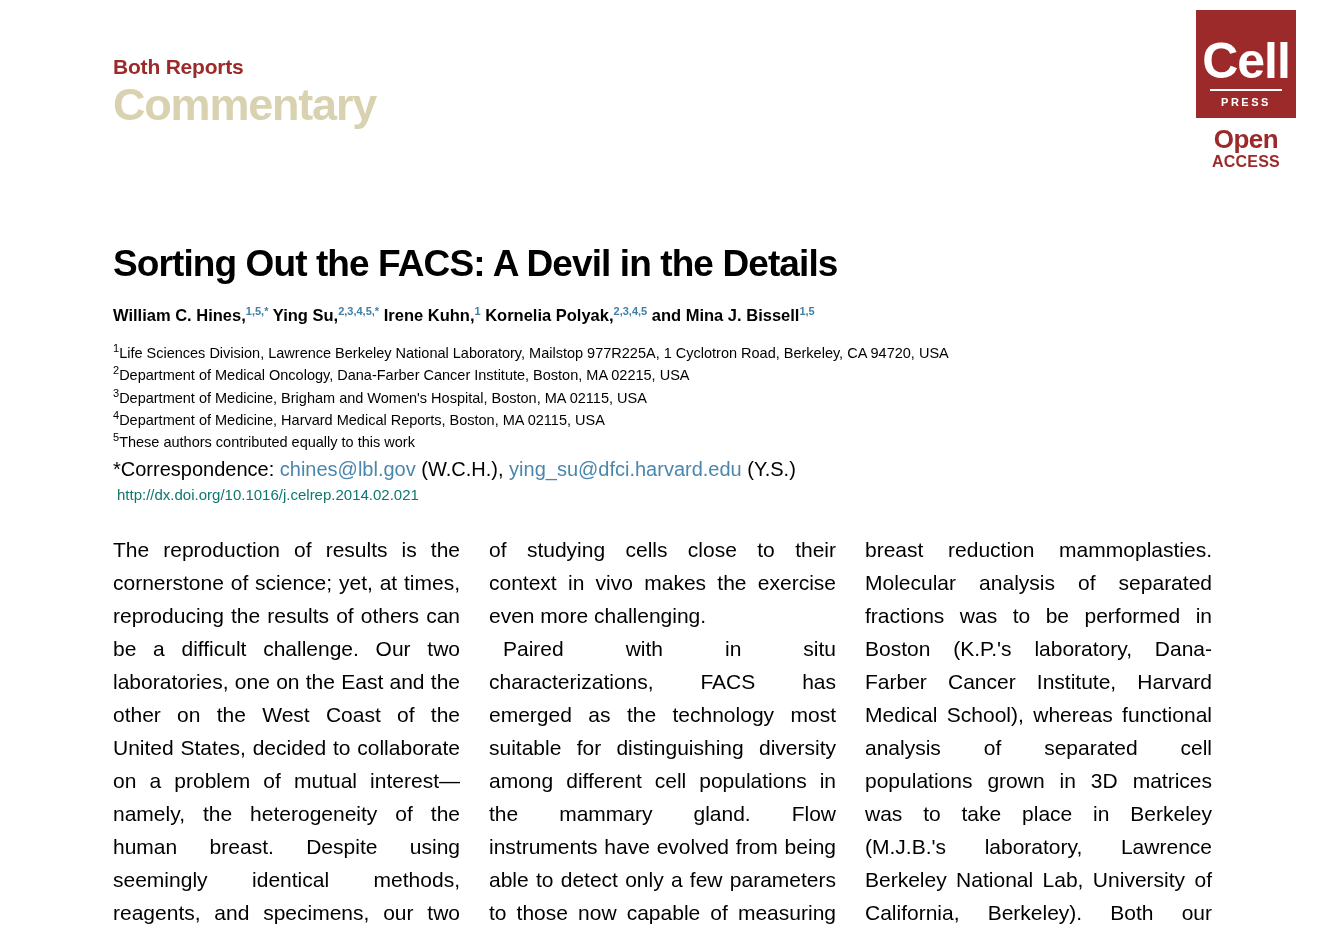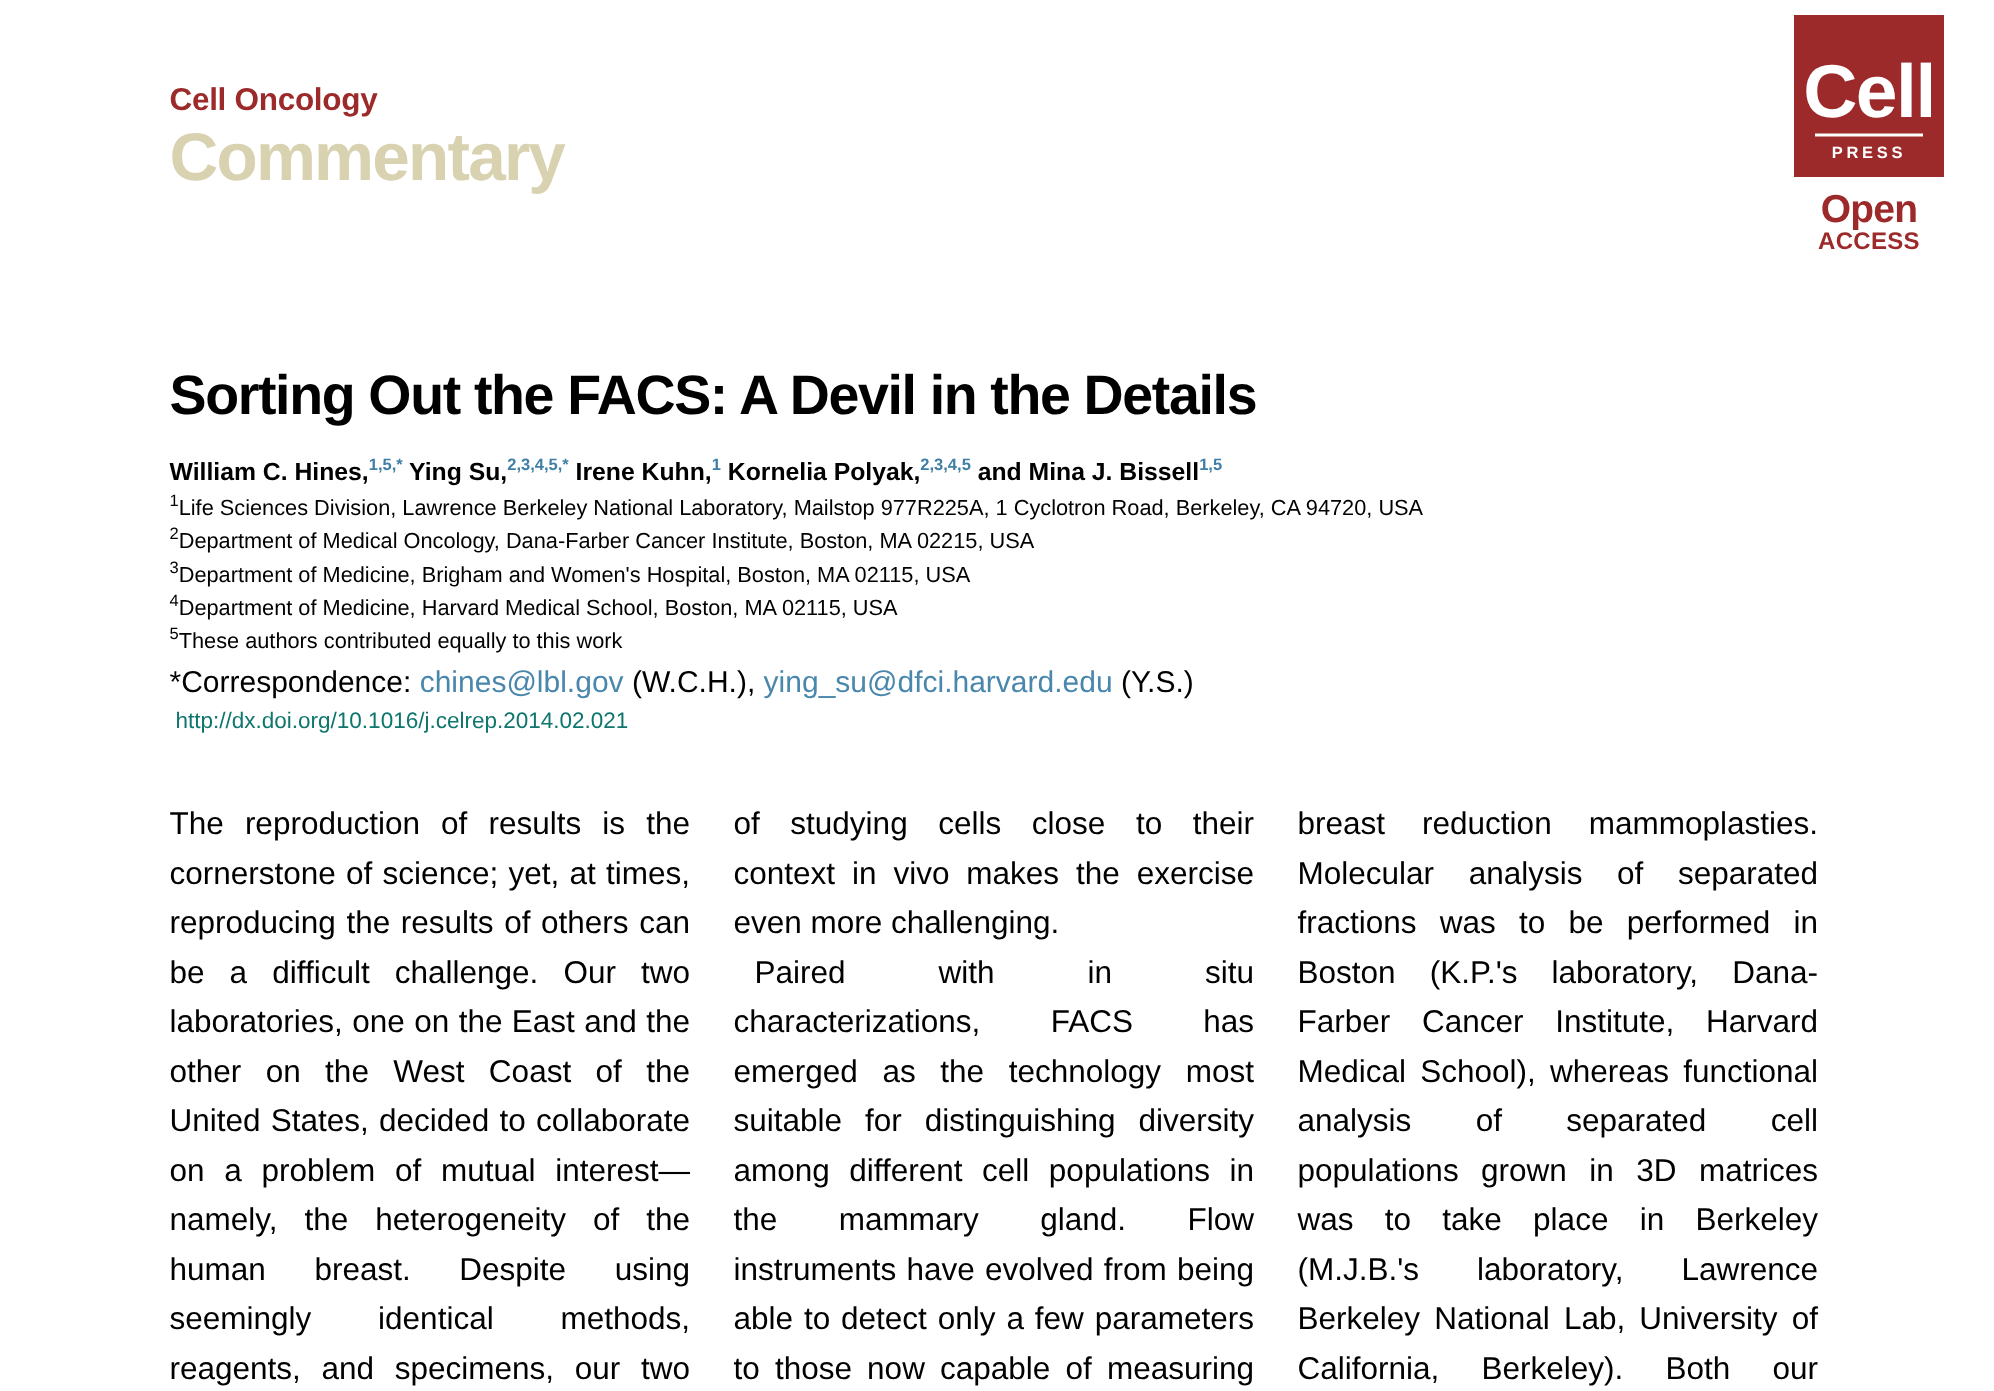--- a/index.html
+++ b/index.html
@@ -132,21 +132,21 @@
   .authors sup, .aff sup {
     font-size: 11px;
     vertical-align: super;
     line-height: 0;
   }
   .authors .sup-link {
     color: #3f7fa6;
     font-weight: bold;
   }
   .aff-list {
-    margin-top: 2px;
+    margin-top: 16px;
   }
   .aff {
     font-size: 14.5px;
     line-height: 1.52;
     font-weight: normal;
   }
   .corr {
     font-size: 20px;
     line-height: 1.52;
     margin-top: 1px;
@@ -185,21 +185,21 @@
   .col p + p {
     text-indent: 14px;
   }
 </style>
 </head>
 <body>
 
 <div class="page">
 
   <div class="masthead">
-    <div class="journal-name">Cell Oncology</div>
+    <div class="journal-name">Both Reports</div>
     <div class="article-type">Commentary</div>
   </div>
 
   <div class="logo-block">
     <div class="cell-box">
       <div class="cell-word">Cell</div>
       <div class="press-rule"></div>
       <div class="press-word">PRESS</div>
     </div>
     <div class="open-word">Open</div>
@@ -207,21 +207,21 @@
   </div>
 
   <h1 class="title">Sorting Out the FACS: A Devil in the Details</h1>
 
   <div class="authorblock">
     <div class="authors">William C. Hines,<sup class="sup-link">1,5,</sup><sup class="sup-link">*</sup> Ying Su,<sup class="sup-link">2,3,4,5,</sup><sup class="sup-link">*</sup> Irene Kuhn,<sup class="sup-link">1</sup> Kornelia Polyak,<sup class="sup-link">2,3,4,5</sup> and Mina J. Bissell<sup class="sup-link">1,5</sup></div>
     <div class="aff-list">
       <div class="aff"><sup>1</sup><span>Life Sciences Division, Lawrence Berkeley National Laboratory, Mailstop 977R225A, 1 Cyclotron Road, Berkeley, CA 94720, USA</span></div>
       <div class="aff"><sup>2</sup><span>Department of Medical Oncology, Dana-Farber Cancer Institute, Boston, MA 02215, USA</span></div>
       <div class="aff"><sup>3</sup><span>Department of Medicine, Brigham and Women's Hospital, Boston, MA 02115, USA</span></div>
-      <div class="aff"><sup>4</sup><span>Department of Medicine, Harvard Medical School, Boston, MA 02115, USA</span></div>
+      <div class="aff"><sup>4</sup><span>Department of Medicine, Harvard Medical Reports, Boston, MA 02115, USA</span></div>
       <div class="aff"><sup>5</sup><span>These authors contributed equally to this work</span></div>
     </div>
     <div class="corr">
       <span>*Correspondence:</span>
       <a class="link" href="#">chines@lbl.gov</a>
       <span>(W.C.H.)</span><span>,</span>
       <a class="link" href="#">ying_su@dfci.harvard.edu</a>
       <span>(Y.S.)</span>
     </div>
     <div class="doi">http://dx.doi.org/10.1016/j.celrep.2014.02.021</div>

